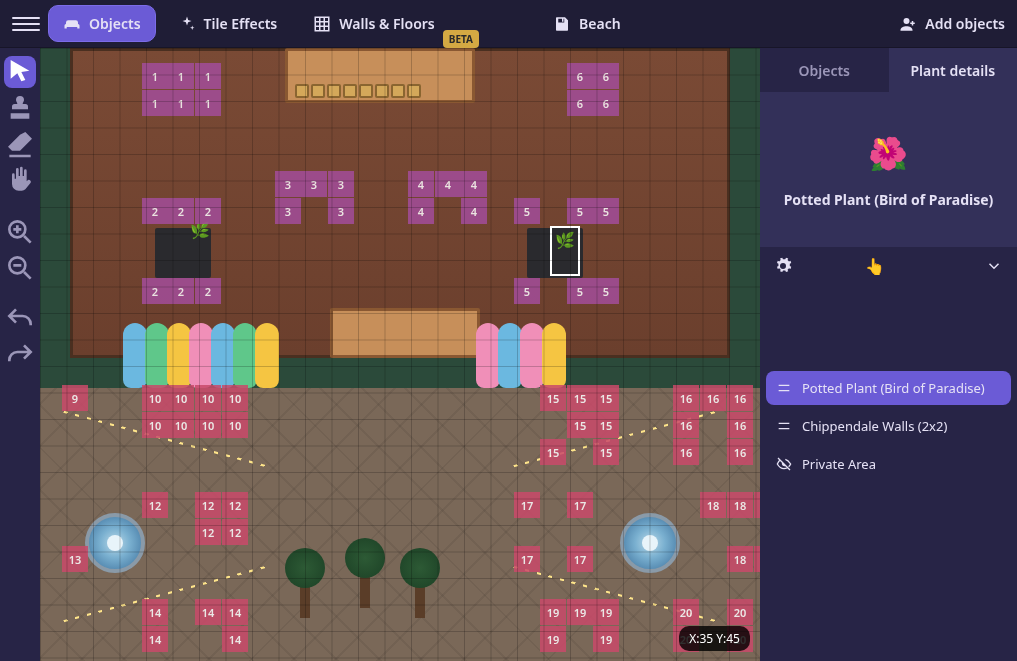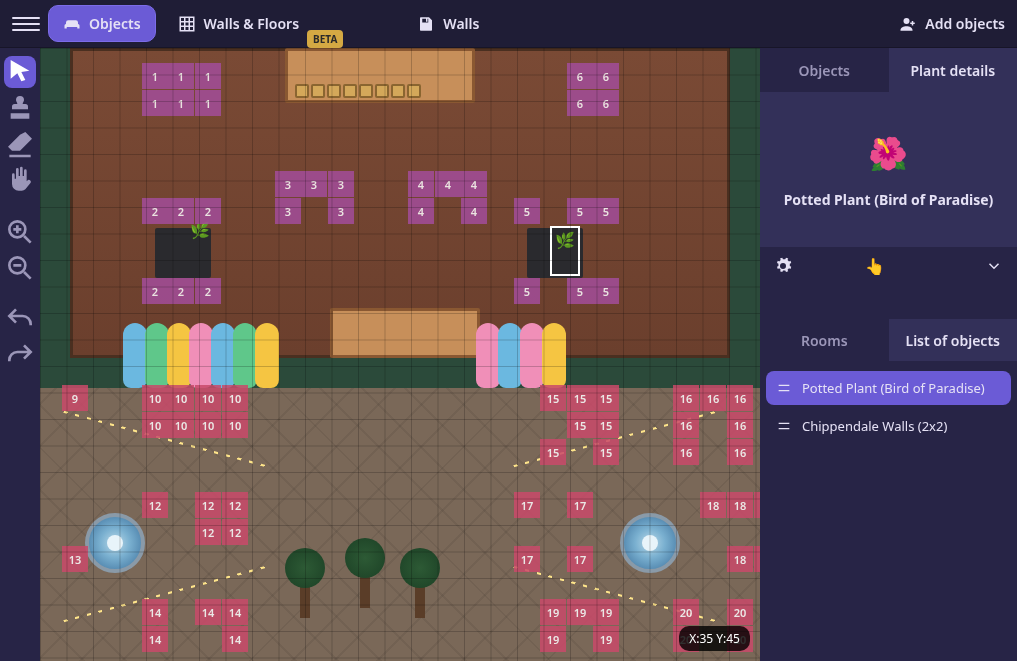--- a/index.html
+++ b/index.html
@@ -110,35 +110,43 @@
   <div class="top-btn active">
     <span class="icon">
         <svg viewBox="0 0 24 24" fill="currentColor">
           <path d="M4 10v2a2 2 0 00-2 2v4h3v-2h14v2h3v-4a2 2 0 00-2-2v-2a3 3 0 00-3-3H7a3 3 0 00-3 3z"></path>
         </svg>
       </span>
     <span>Objects</span>
   </div>
   <div class="top-btn">
     <span class="icon">
+        <svg viewBox="0 0 24 24" fill="currentColor">
+          <path d="M12 2l1.5 4.5L18 8l-4.5 1.5L12 14l-1.5-4.5L6 8l4.5-1.5zM19 14l.8 2.2L22 17l-2.2.8L19 20l-.8-2.2L16 17l2.2-.8z"></path>
+        </svg>
+      </span>
+    <span>Tile Effects</span>
+  </div>
+  <div class="top-btn">
+    <span class="icon">
         <svg viewBox="0 0 24 24" fill="none" stroke="currentColor" stroke-width="2">
           <path d="M3 3h18v18H3zM3 9h18M3 15h18M9 3v18M15 3v18"></path>
         </svg>
       </span>
     <span>Walls &amp; Floors</span>
     <span class="badge">BETA</span>
   </div>
   <div style="width:30px"></div>
   <div class="top-btn">
     <span class="icon">
         <svg viewBox="0 0 24 24" fill="currentColor">
           <path d="M5 3h11l4 4v13a1 1 0 01-1 1H5a1 1 0 01-1-1V4a1 1 0 011-1zm2 2v5h8V5zm7 0v4h-2V5z"></path>
         </svg>
       </span>
-    <span>Walls</span>
+    <span>Beach</span>
   </div>
   <div class="spacer"></div>
   <div class="add-editor">
     <span class="icon">
         <svg viewBox="0 0 24 24" fill="currentColor">
           <circle cx="10" cy="8" r="4"></circle>
           <path d="M2 20c0-3 4-5 8-5s8 2 8 5v1H2zM19 8v2h2v2h-2v2h-2v-2h-2v-2h2V8z"></path>
         </svg>
       </span>
     <span>Add objects</span>
@@ -348,32 +356,34 @@
       <span class="icon chev">
           <svg viewBox="0 0 24 24" fill="none" stroke="currentColor" stroke-width="2">
             <path d="M6 9l6 6 6-6"></path>
           </svg>
         </span>
       <span class="cursor-fake">👆</span>
     </div>
 
     <div style="flex:1"></div>
 
-    <div class="tabs tabs2">
-      <div class="tab">Rooms</div>
-      <div class="tab active">List of objects</div>
-    </div>
     <div class="list-panel" id="objlist">
         <div class="list-item selected">
           <span class="mini-icon"><svg viewBox="0 0 24 24" fill="none" stroke="currentColor" stroke-width="2">
               <path d="M4 8h16M4 16h16"></path>
             </svg></span>
           <span>Potted Plant (Bird of Paradise)</span>
         </div>
         <div class="list-item">
           <span class="mini-icon"><svg viewBox="0 0 24 24" fill="none" stroke="currentColor" stroke-width="2">
               <path d="M4 8h16M4 16h16"></path>
             </svg></span>
           <span>Chippendale Walls (2x2)</span>
         </div>
+        <div class="list-item">
+          <span class="mini-icon"><svg viewBox="0 0 24 24" fill="none" stroke="currentColor" stroke-width="2">
+              <path d="M3 3l18 18M10 10a3 3 0 004 4M6 6C4 8 2 12 2 12s4 7 10 7c2 0 3.5-.6 5-1.5M14 5c4 1 8 7 8 7s-1 2-3 4"></path>
+            </svg></span>
+          <span>Private Area</span>
+        </div>
       </div>
   </div>
 </div>
 
 </body></html>

